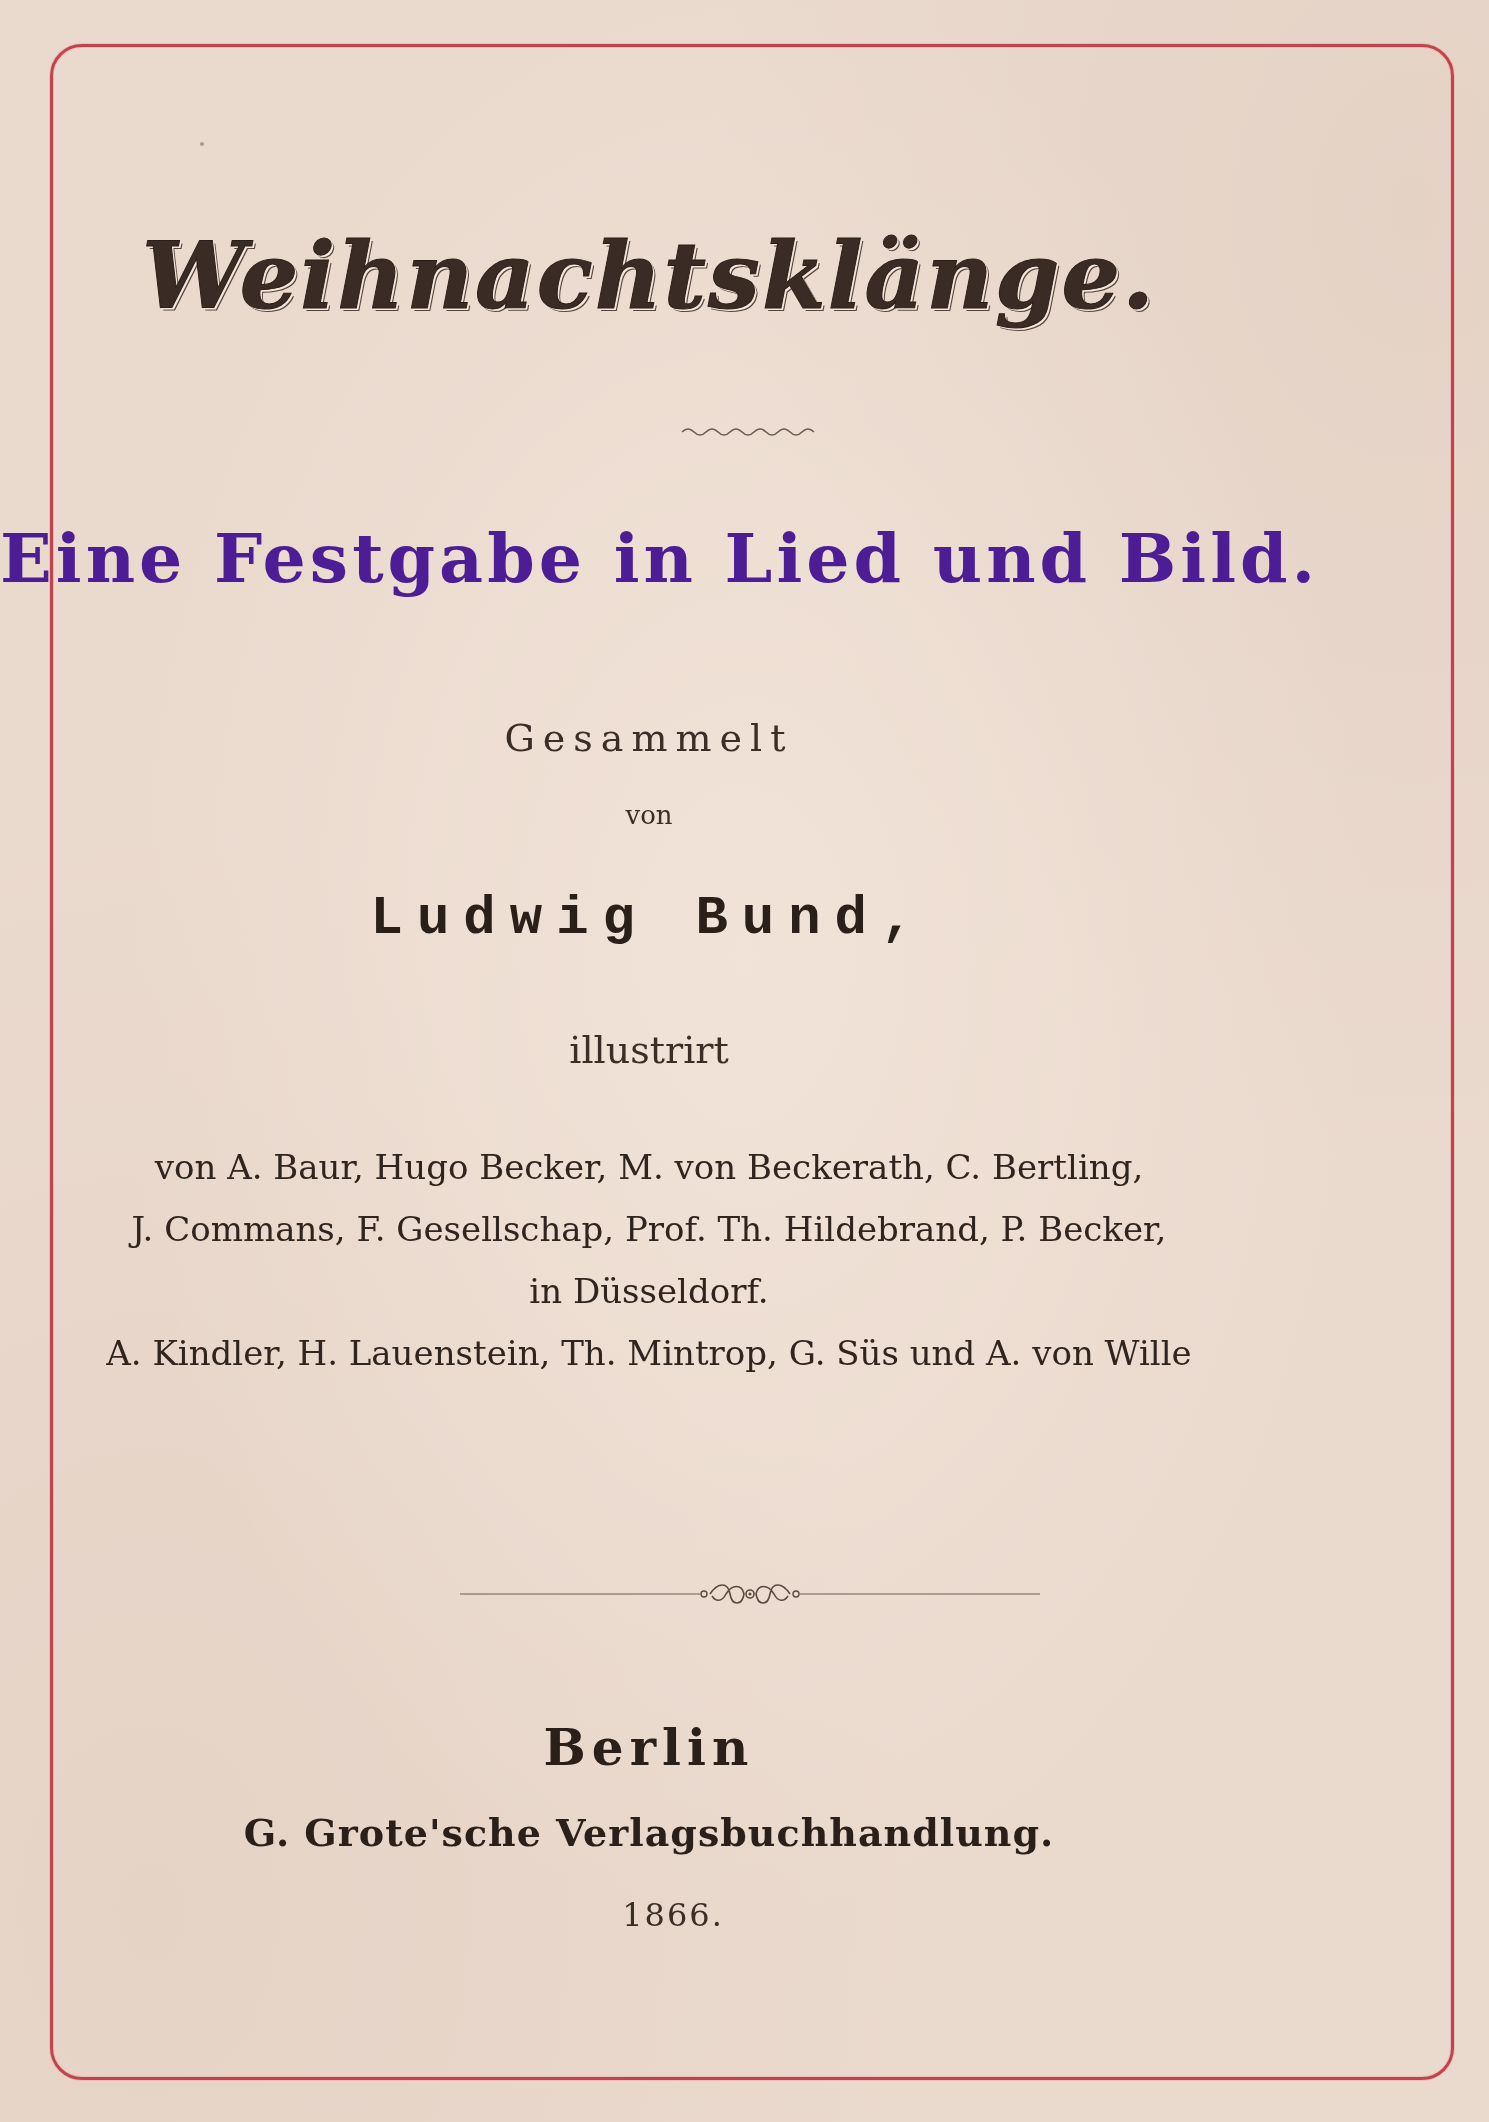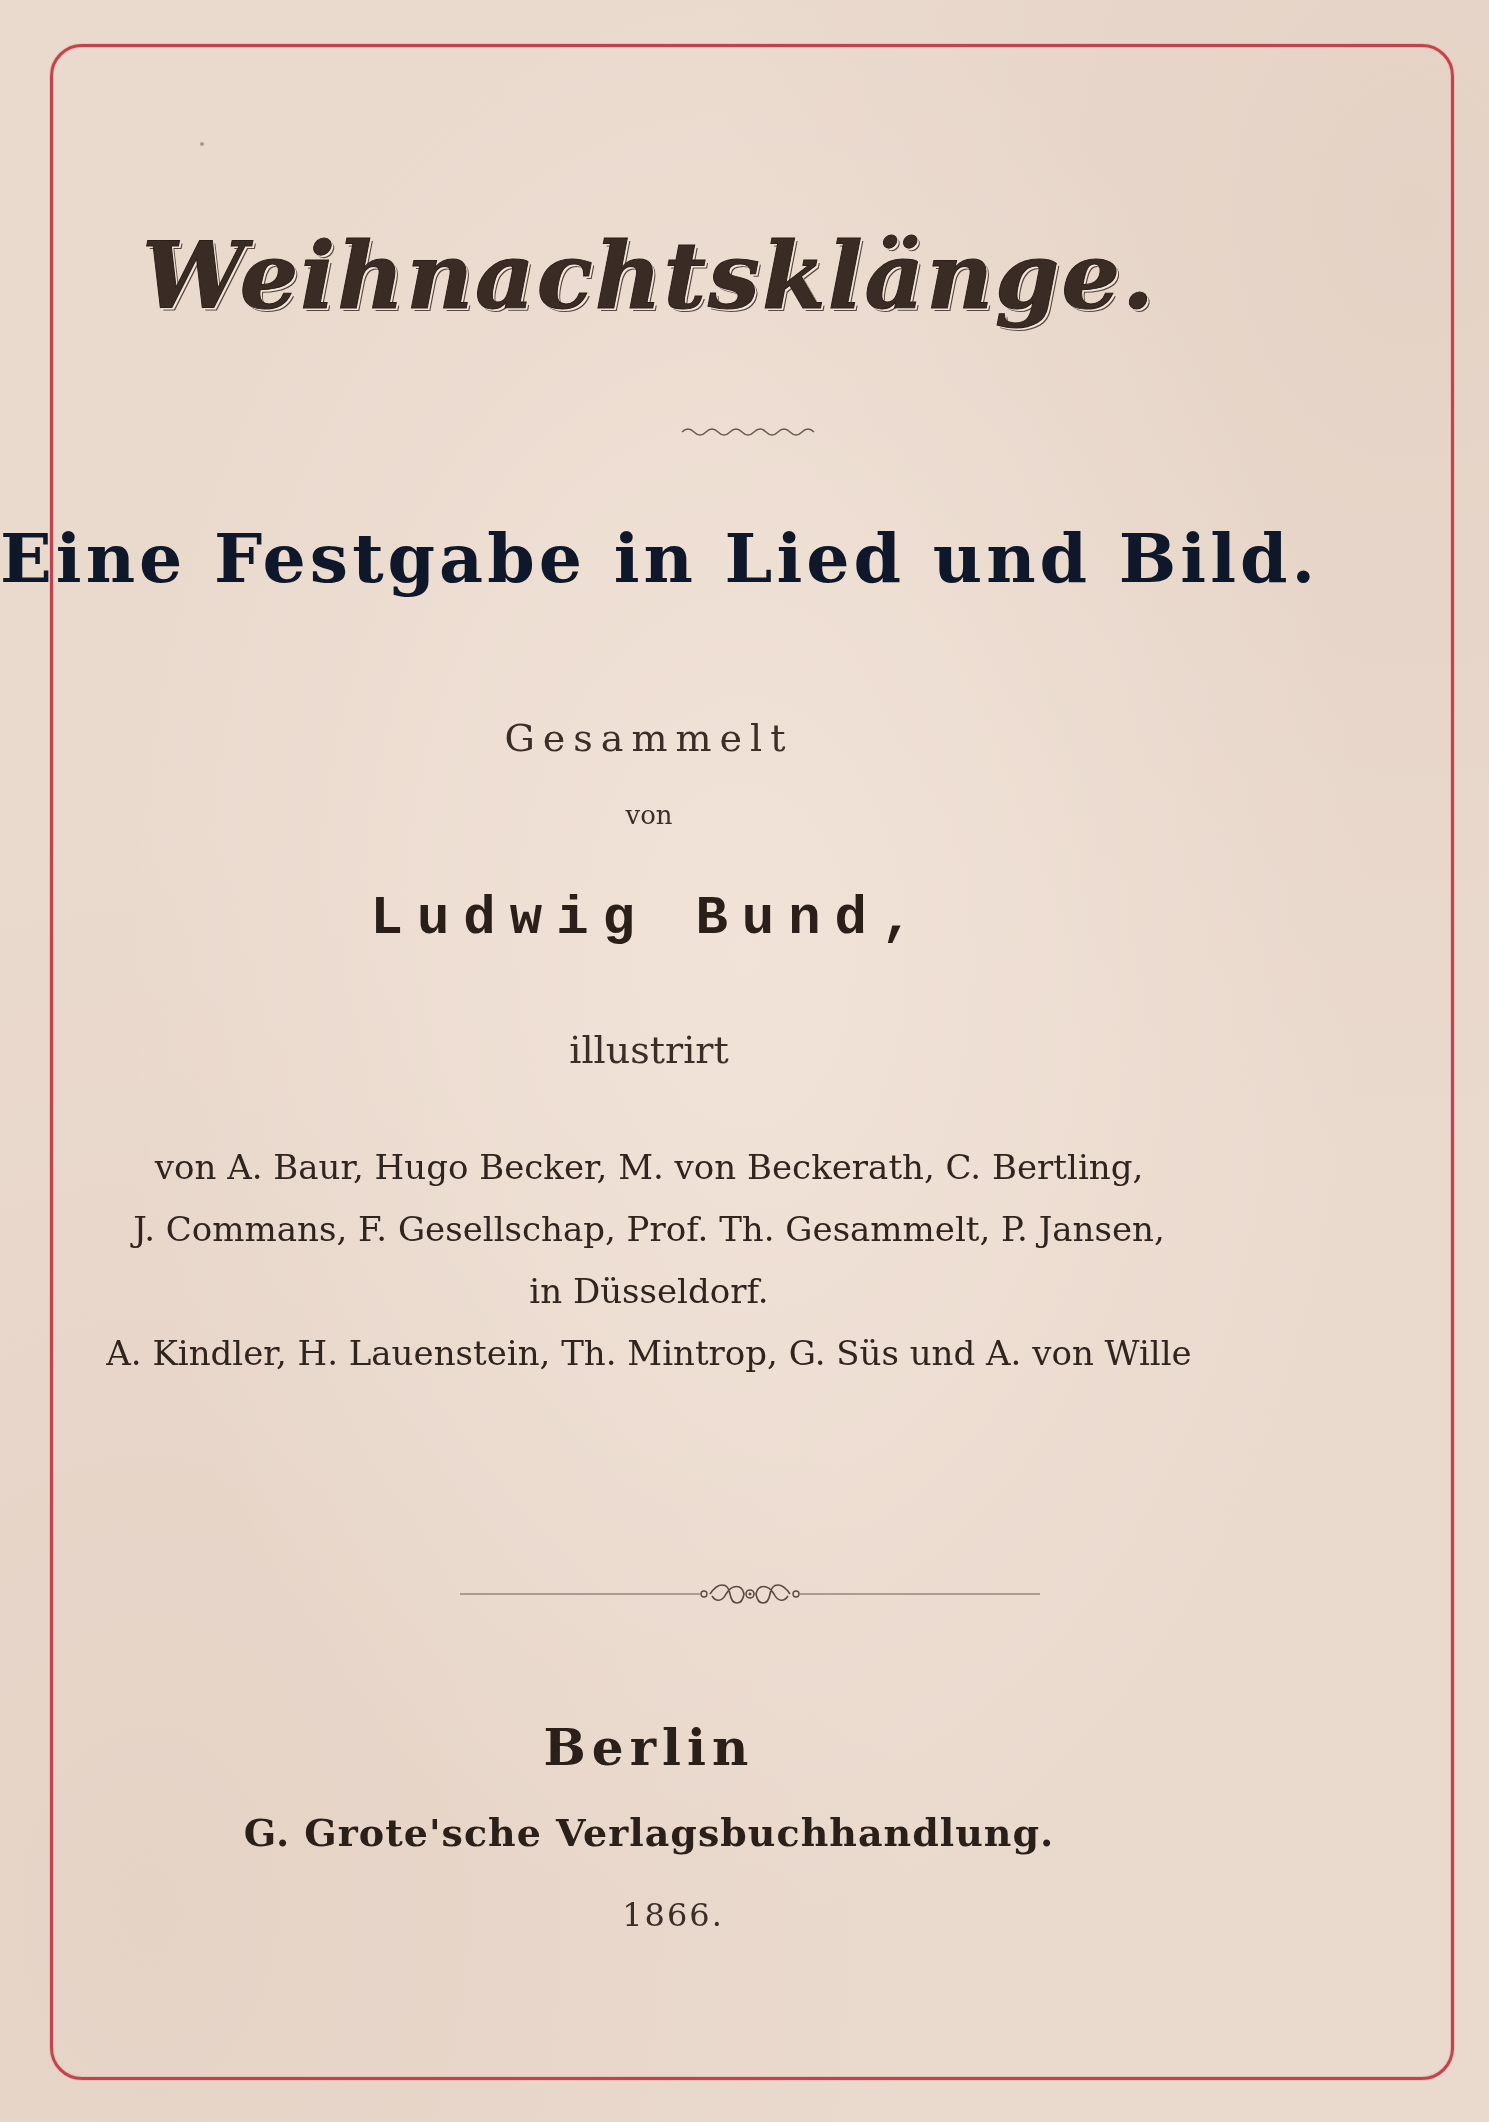--- a/index.html
+++ b/index.html
@@ -53,21 +53,21 @@
     left: 680px;
     top: 424px;
     width: 140px;
     height: 12px;
   }
   .subtitle {
     top: 518px;
     font-size: 68px;
     font-weight: bold;
     letter-spacing: 4px;
-    color: #0f172a;
+    color: #4c1d95;
   }
   .gesammelt {
     top: 696px;
     font-size: 38px;
     letter-spacing: 8px;
     color: #3a2e27;
     margin-top: 20px;
   }
   .von {
     top: 800px;
@@ -150,21 +150,21 @@
 <div class="line gesammelt">Gesammelt</div>
 
 <div class="line von">von</div>
 
 <div class="line author">Ludwig Bund,</div>
 
 <div class="line illustrirt">illustrirt</div>
 
 <div class="line illustrators">
   <div>von A. Baur, Hugo Becker, M. von Beckerath, C. Bertling,</div>
-  <div>J. Commans, F. Gesellschap, Prof. Th. Gesammelt, P. Jansen,</div>
+  <div>J. Commans, F. Gesellschap, Prof. Th. Hildebrand, P. Becker,</div>
   <div>in Düsseldorf.</div>
   <div>A. Kindler, H. Lauenstein, Th. Mintrop, G. Süs und A. von Wille</div>
 </div>
 
 <svg class="ornament" viewBox="0 0 580 40">
   <line x1="0" y1="20" x2="240" y2="20" stroke="#6a5a50" stroke-width="1.2"></line>
   <line x1="340" y1="20" x2="580" y2="20" stroke="#6a5a50" stroke-width="1.2"></line>
   <circle cx="244" cy="20" r="3" fill="none" stroke="#5a4a40" stroke-width="1.4"></circle>
   <path d="M250 20 C258 8 268 8 270 20 C272 32 282 32 284 20 C282 10 272 10 266 20 C262 28 256 28 252 22" fill="none" stroke="#5a4a40" stroke-width="1.6"></path>
   <circle cx="290" cy="20" r="4" fill="none" stroke="#5a4a40" stroke-width="1.6"></circle>

